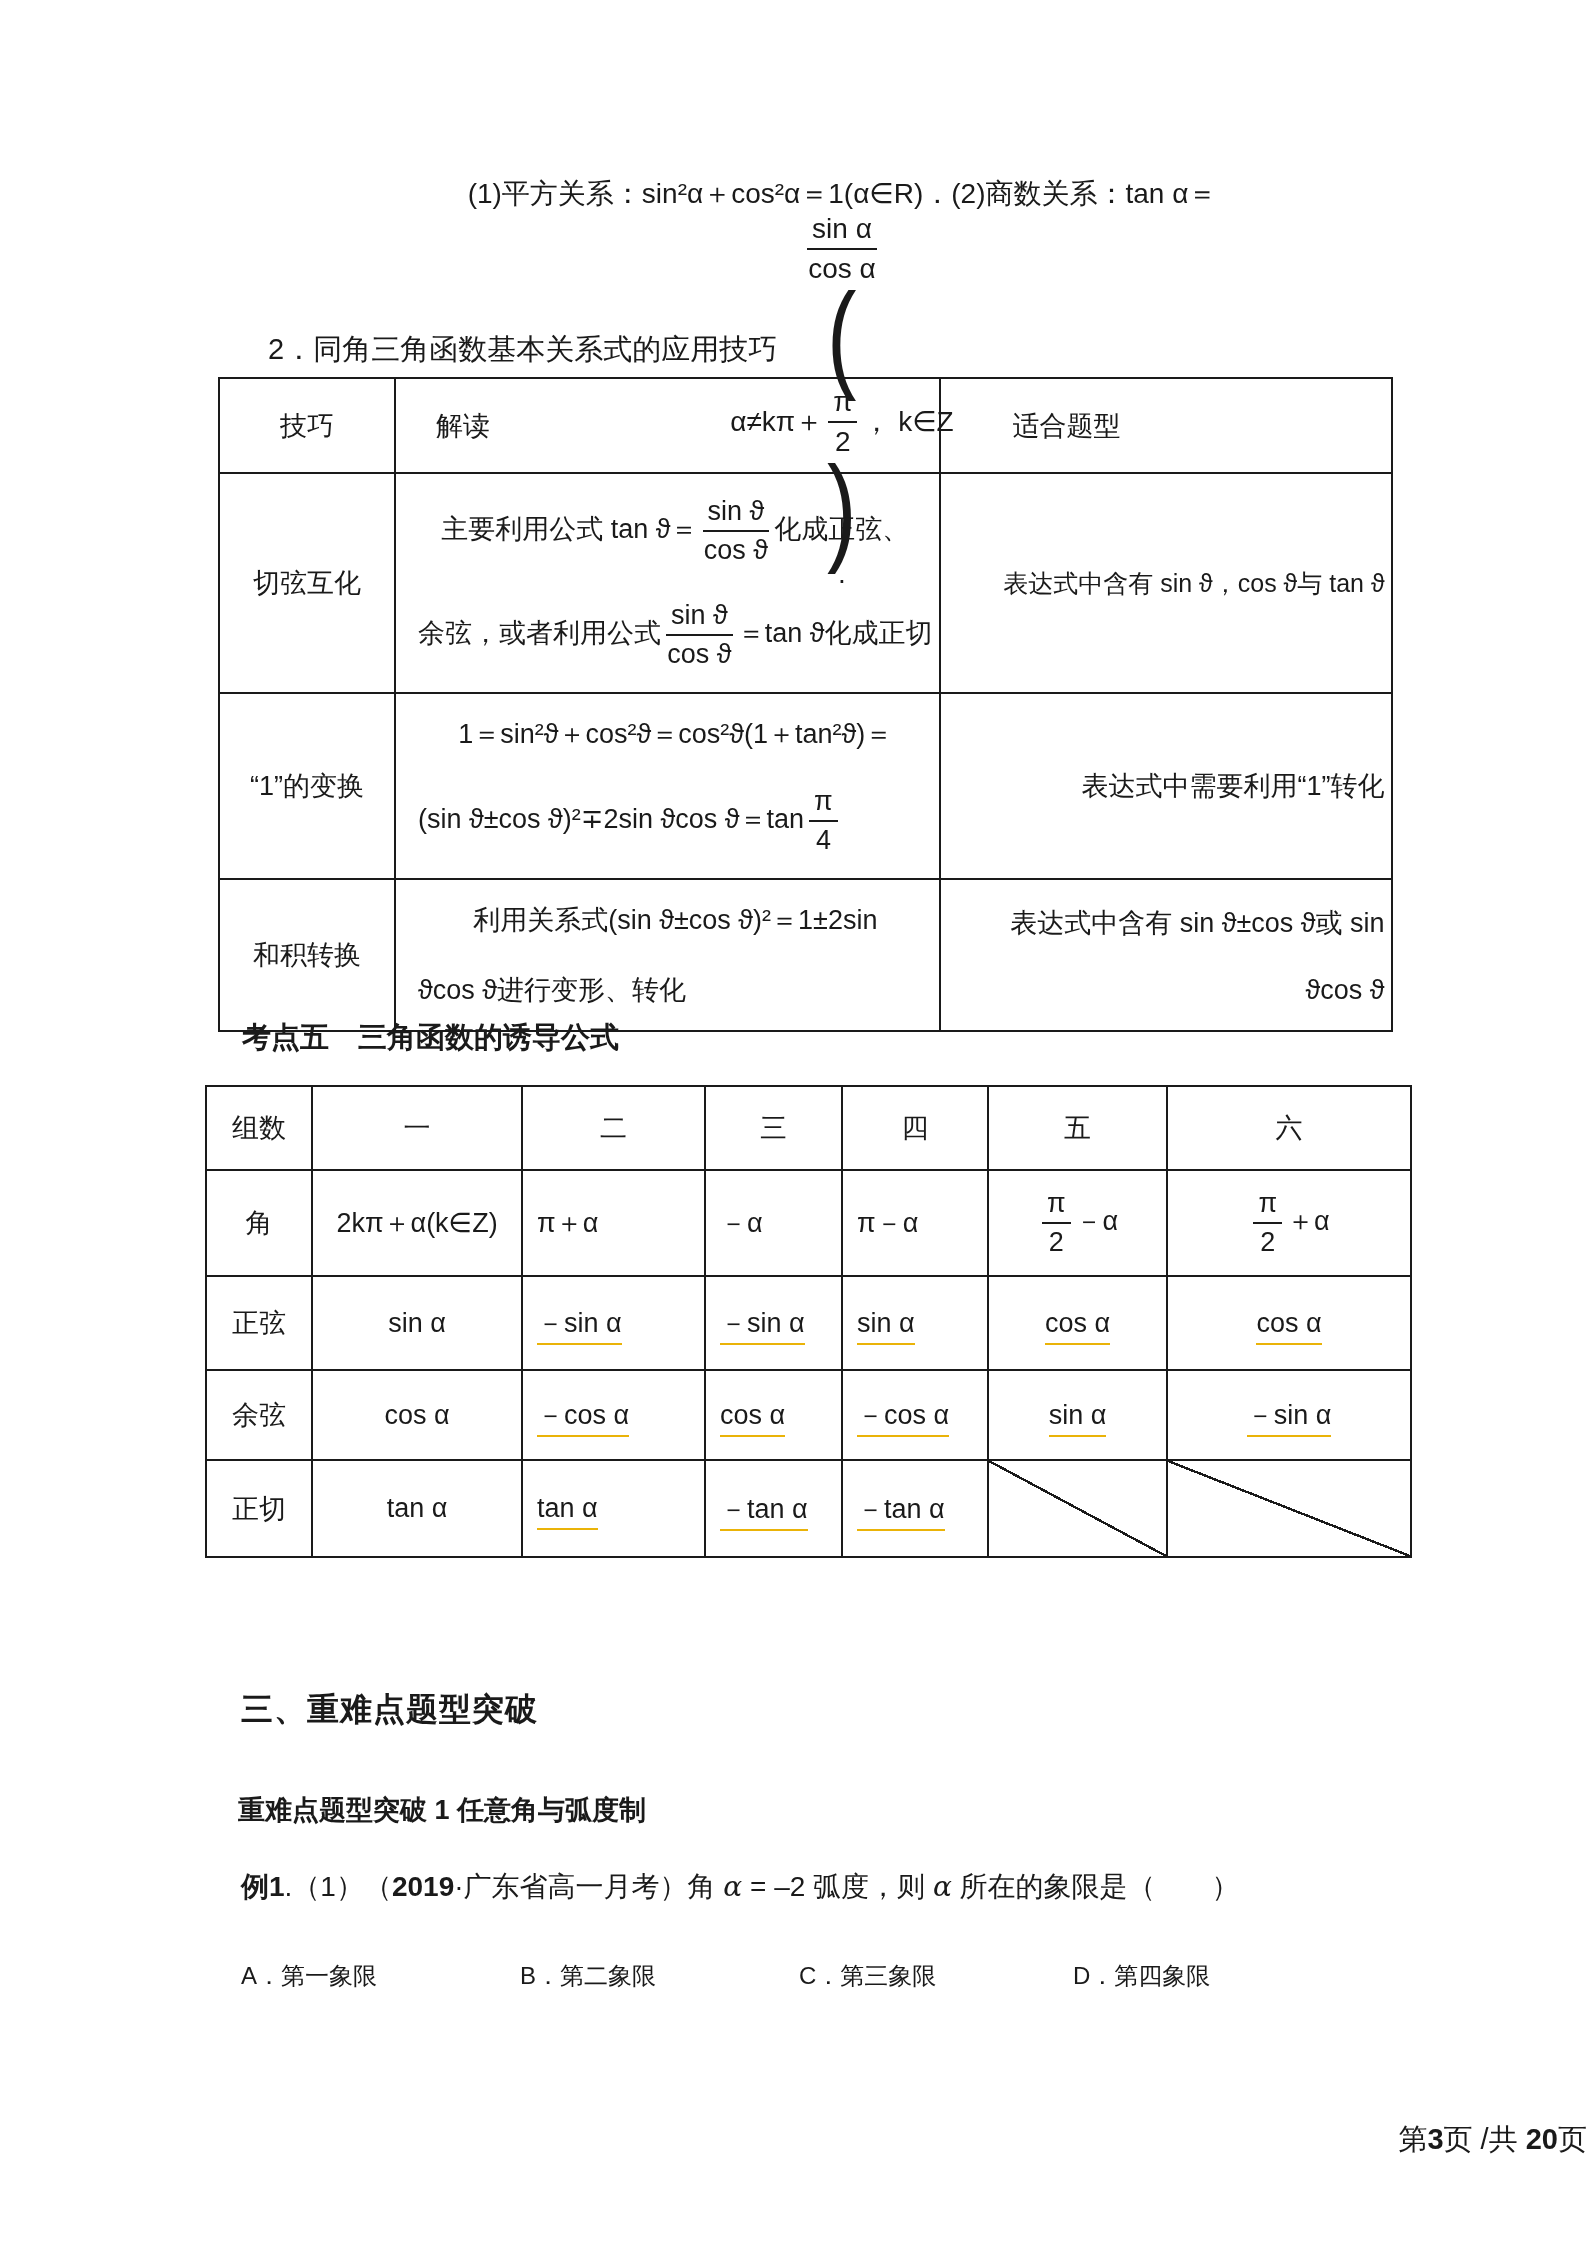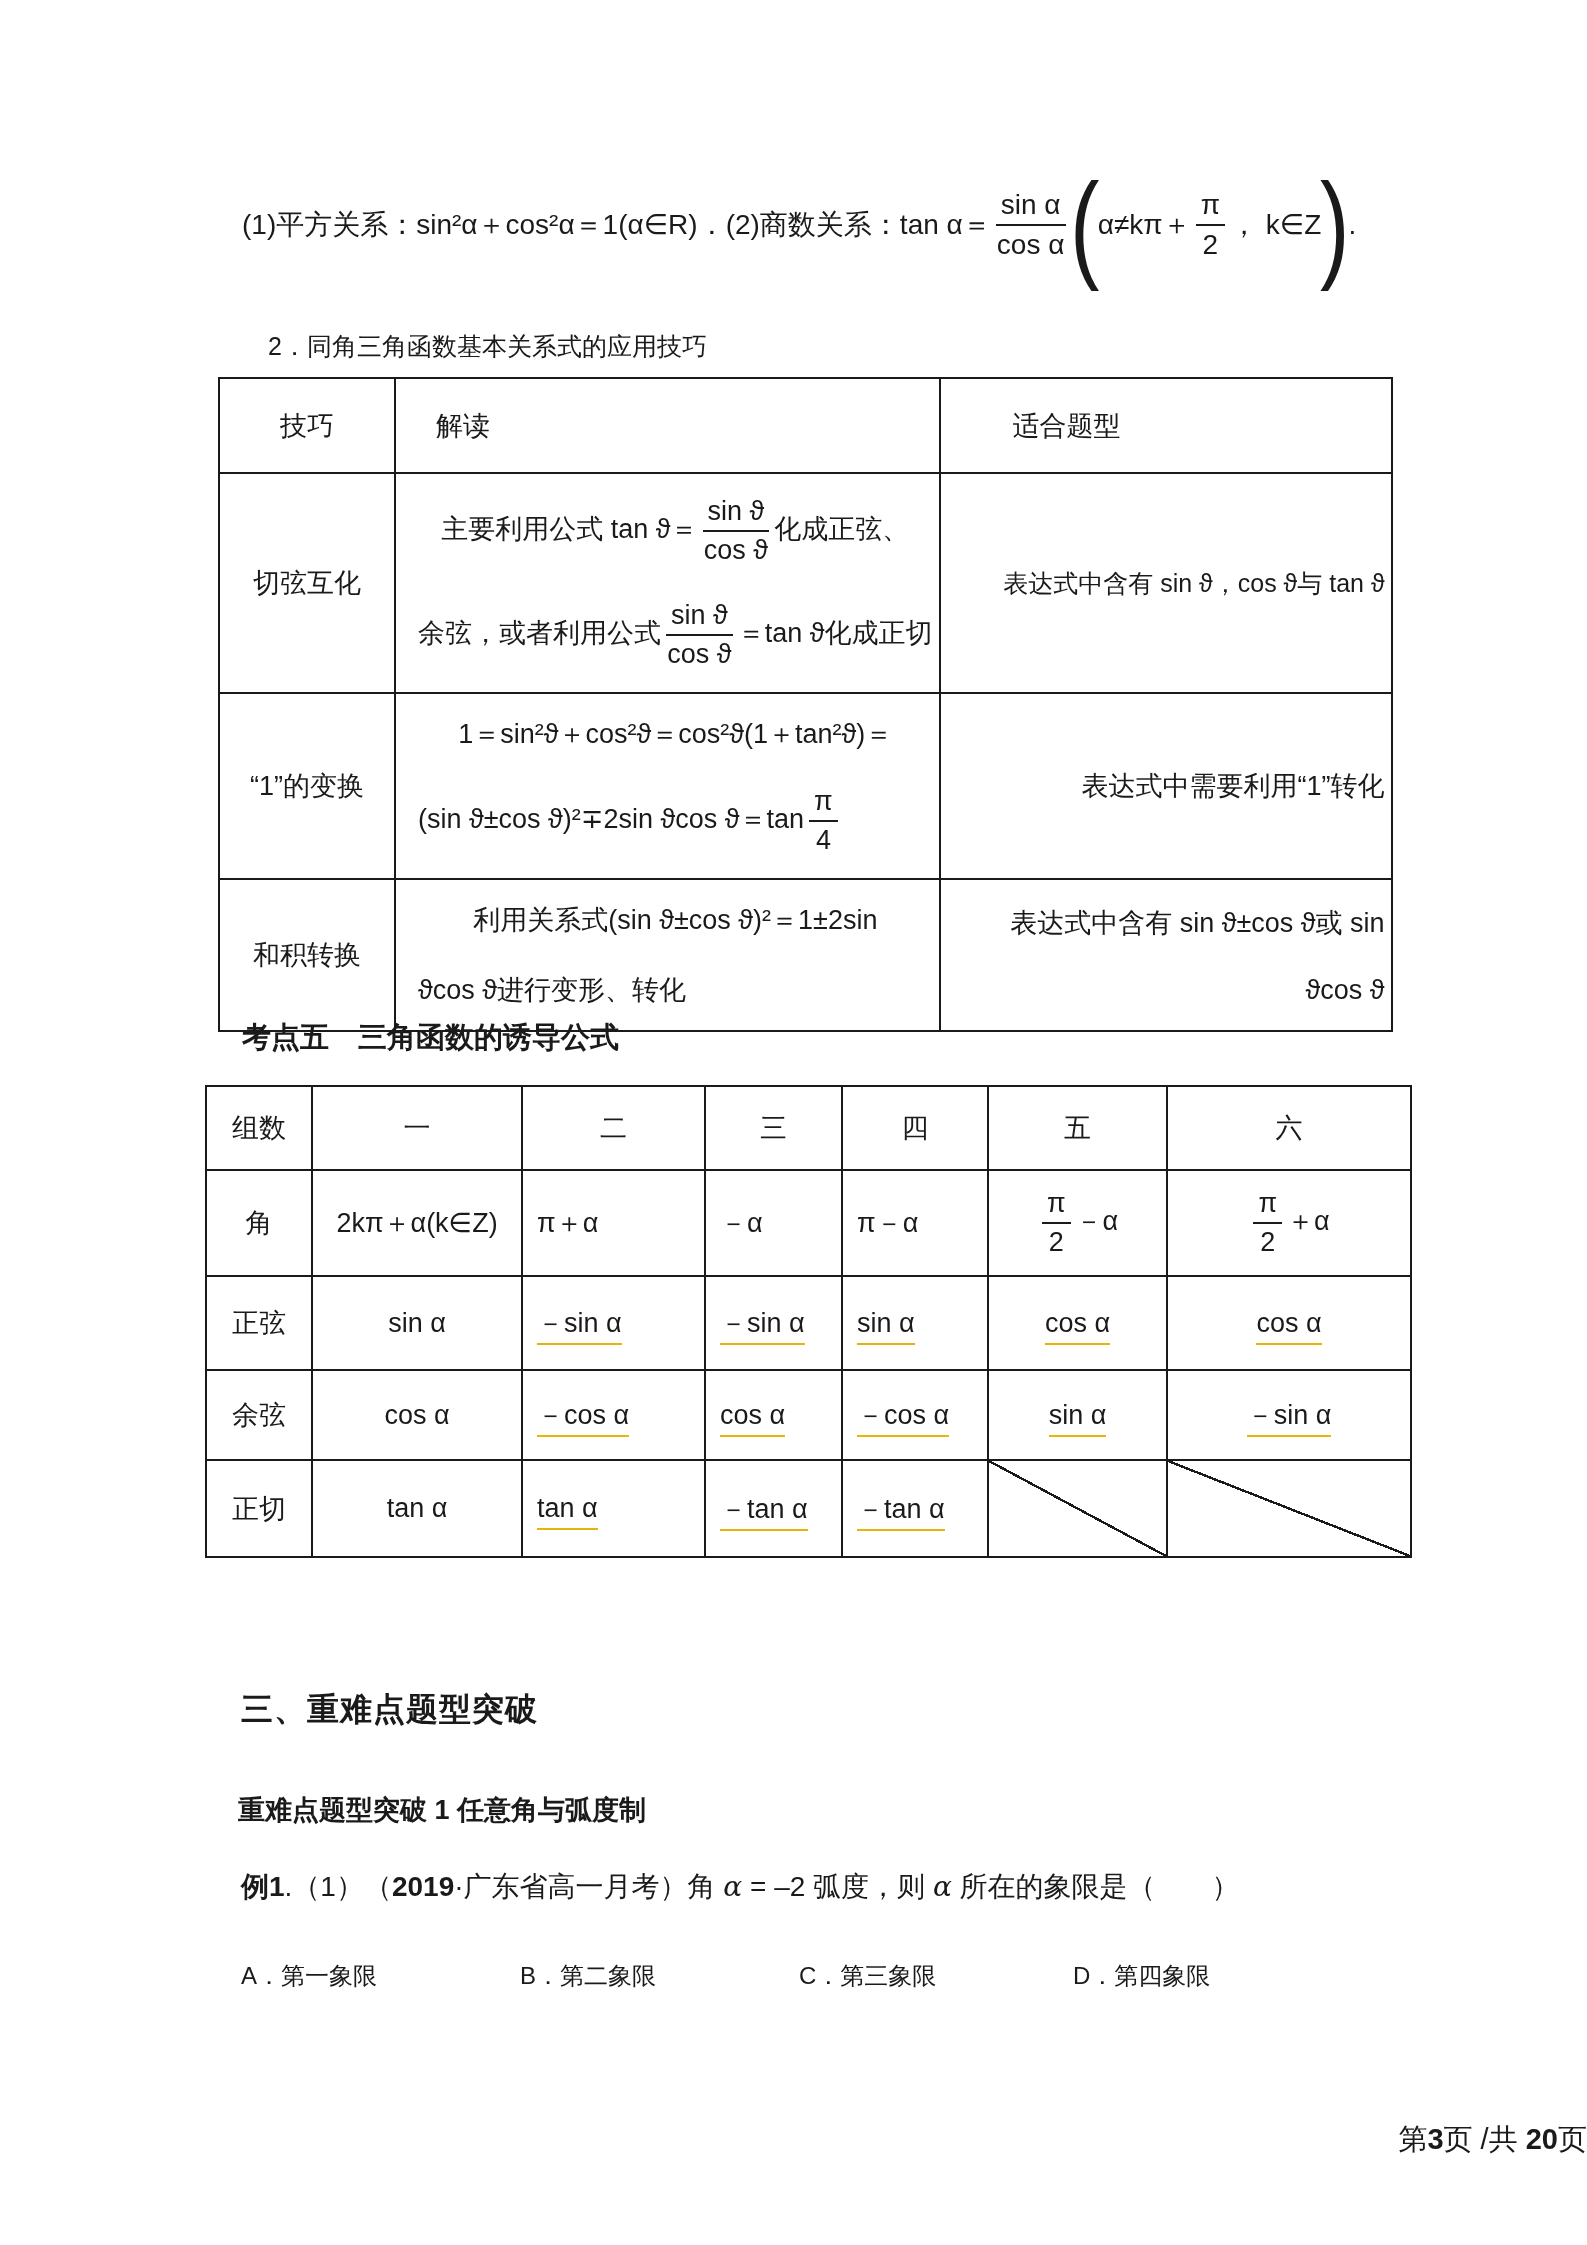--- a/index.html
+++ b/index.html
@@ -2,31 +2,31 @@
 <html><head>
 <meta charset="utf-8">
 <style>
   html,body{margin:0;padding:0;background:#ffffff;}
   body{
     width:1587px;height:2245px;position:relative;
     color:#1a1a1a;
     font-family:"Liberation Sans","DejaVu Sans",sans-serif;
     font-size:28px;
   }
-  .abs{position:absolute;}
+  .abs{position:absolute;flex-direction:column;}
   
   .frac{display:inline-block;vertical-align:middle;text-align:center;margin:0 5px;line-height:1.15;}
   .frac .fn{display:block;border-bottom:2px solid #1a1a1a;padding:0 5px 3px;}
   .frac .fd{display:block;padding-top:3px;}
   
   #formula{left:242px;top:175px;width:1200px;display:flex;align-items:center;white-space:nowrap;}
   .bigp{font-size:118px;font-weight:100;line-height:.85;display:inline-block;transform:scaleX(.75);margin:0 -6px;}
   .cond{display:inline-flex;align-items:center;justify-content:center;}
   
-  #sec2{left:268px;top:330px;font-size:25px;}
+  #sec2{left:268px;top:330px;font-size:29px;}
   #sec5{left:242px;top:1018px;font-size:29px;font-weight:bold;}
   #sec3{left:241px;top:1688px;font-size:32px;font-weight:bold;letter-spacing:1px;}
   #sub1{left:238px;top:1792px;font-size:27px;font-weight:bold;}
   
   table{border-collapse:collapse;table-layout:fixed;}
   td{border:2px solid #1a1a1a;vertical-align:middle;padding:12px 6px;margin-top:14px;}
   #table1{left:218px;top:377px;font-size:27px;}
   #table1 .skill{text-align:center;}
   #table1 .interp{text-align:left;padding-left:22px;}
   #table1 .fit{text-align:right;padding-left:18px;}

